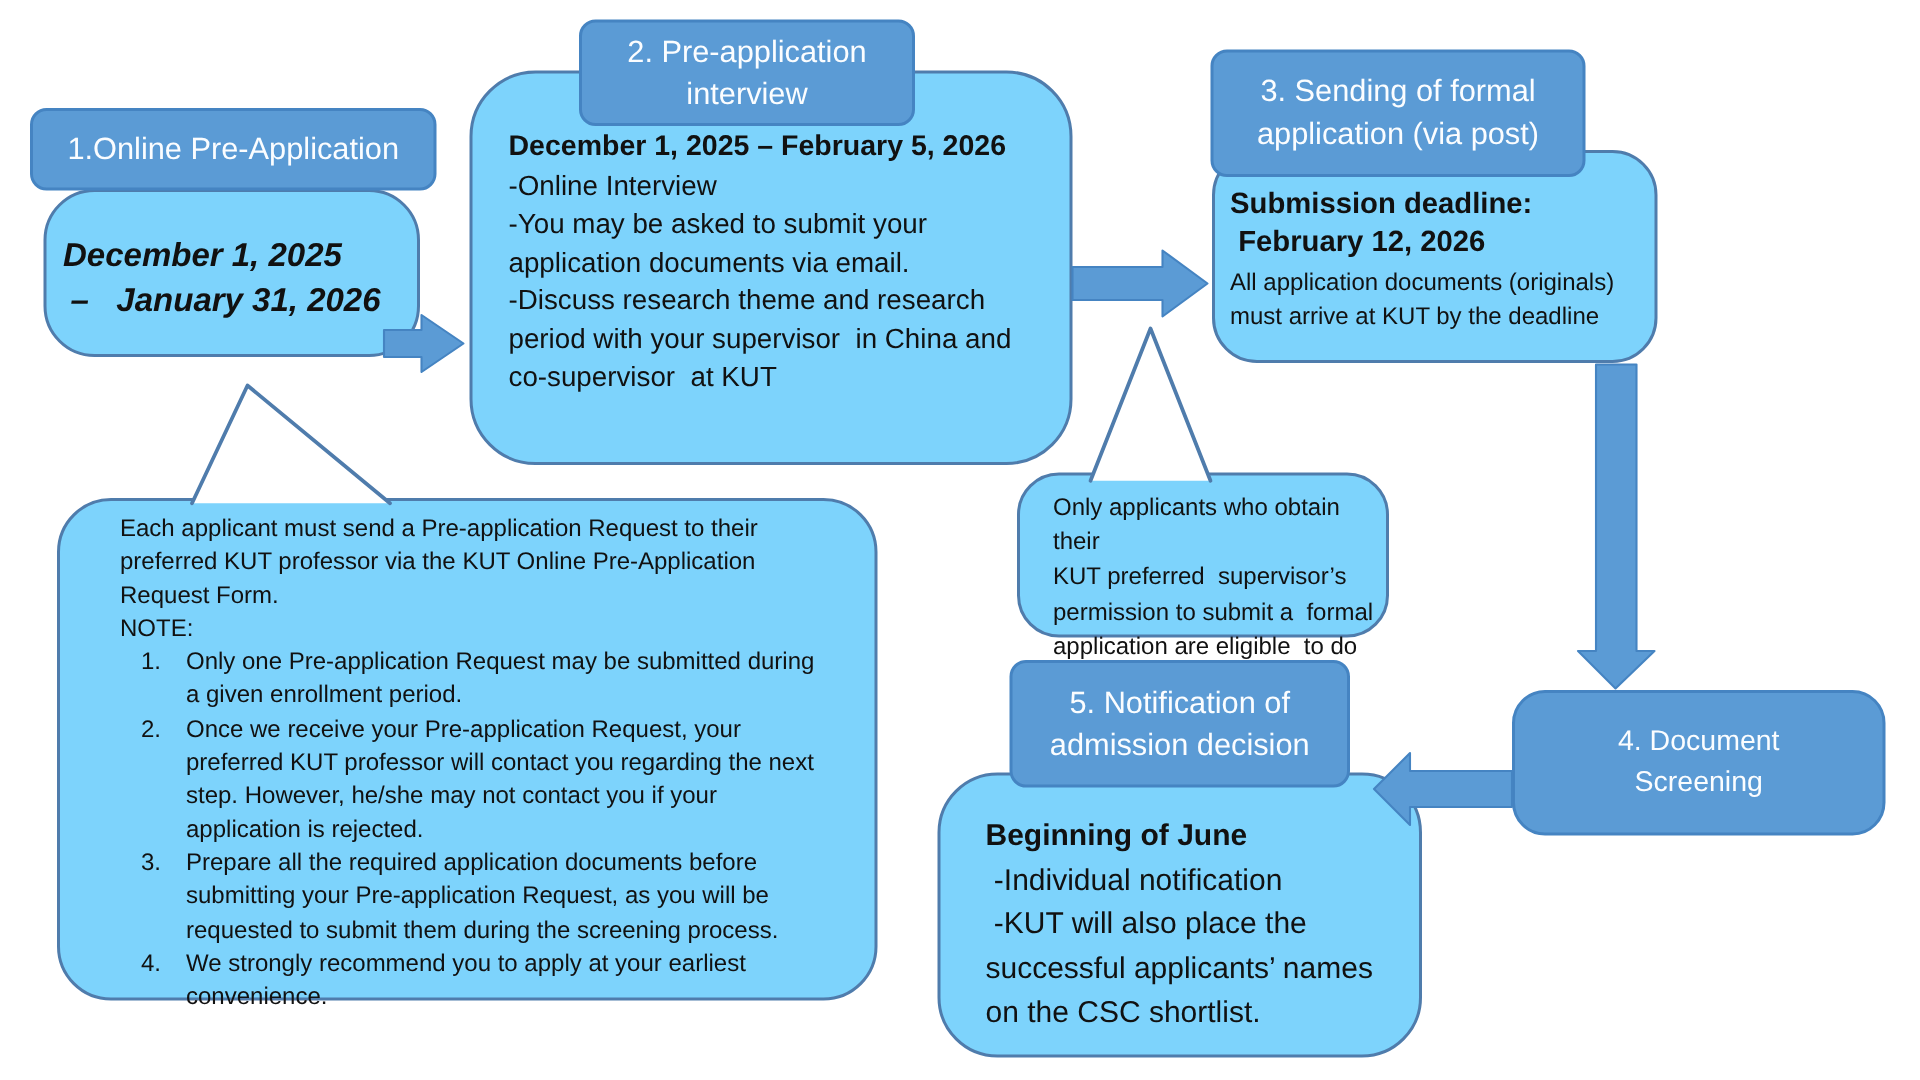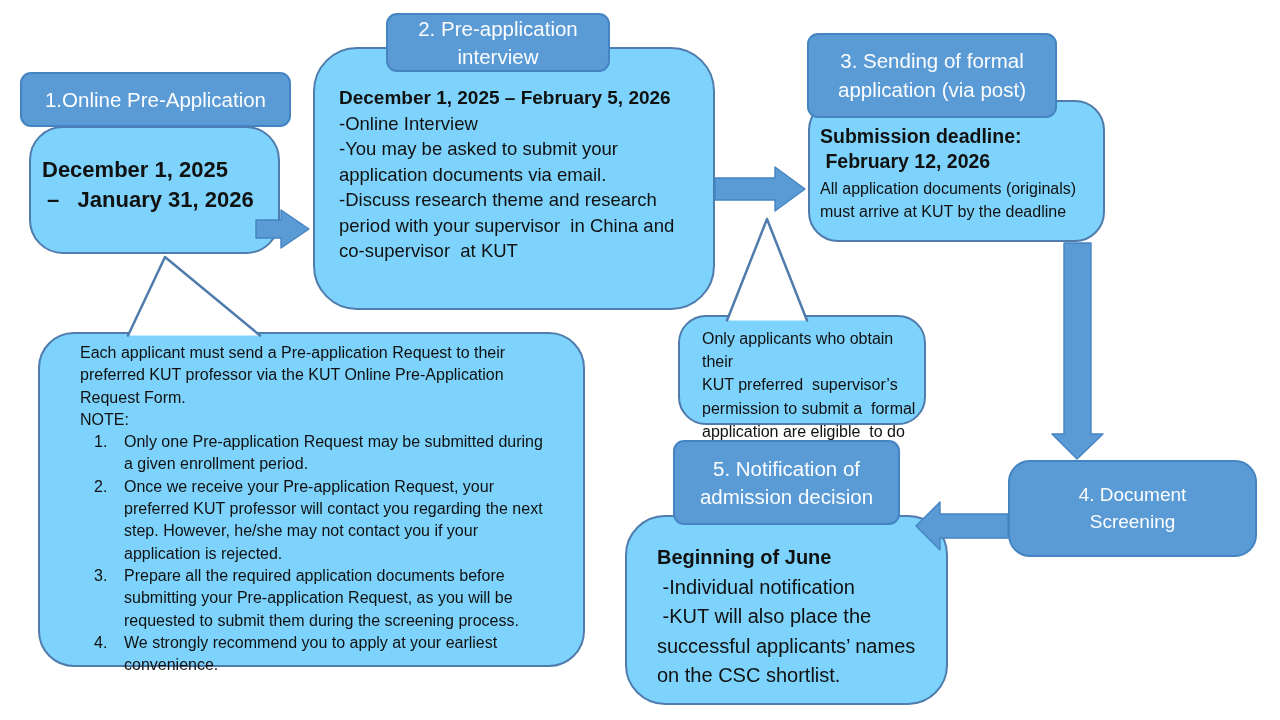--- a/index.html
+++ b/index.html
@@ -26,27 +26,27 @@
   }
   .solidbox{
     position:absolute;box-sizing:border-box;z-index:2;
     background:var(--accent);border:2px solid var(--accent_border);
     border-radius:22px;color:#fbfdff;
     display:flex;align-items:center;justify-content:center;text-align:center;
     white-space:pre-line;font-size:19px;line-height:1.42;
   }
   .pre{white-space:pre-wrap;}
   
-  #b1b{left:29px;top:126px;width:251px;height:128px;border-radius:34px;}
+  #b1b{left:29px;top:126px;width:251px;height:112px;border-radius:34px;font-style:italic;}
   #b1h{left:20px;top:72px;width:271px;height:55px;}
   #b1b .inner{padding:27px 0 0 11px;font-size:22px;line-height:30px;font-weight:bold;}
   #b1-l2{padding-left:5px;}
   
   #b2b{left:313px;top:47px;width:402px;height:263px;border-radius:44px;}
-  #b2h{left:386px;top:13px;width:224px;height:59px;}
+  #b2h{left:386px;top:13px;width:224px;height:71px;}
   #b2b .inner{padding:36px 8px 0 24px;font-size:18.5px;line-height:25.5px;}
   #b2-date{font-size:19px;font-weight:bold;}
   
   #b3b{left:808px;top:100px;width:297px;height:142px;border-radius:30px;}
   #b3h{left:807px;top:33px;width:250px;height:85px;line-height:1.38;}
   #b3b .inner{padding:22px 4px 0 10px;}
   #b3-deadline{font-size:19.5px;font-weight:bold;line-height:25px;}
   #b3-note{font-size:16px;line-height:23px;margin-top:3px;}
   
   #b4{left:1008px;top:460px;width:249px;height:97px;}

